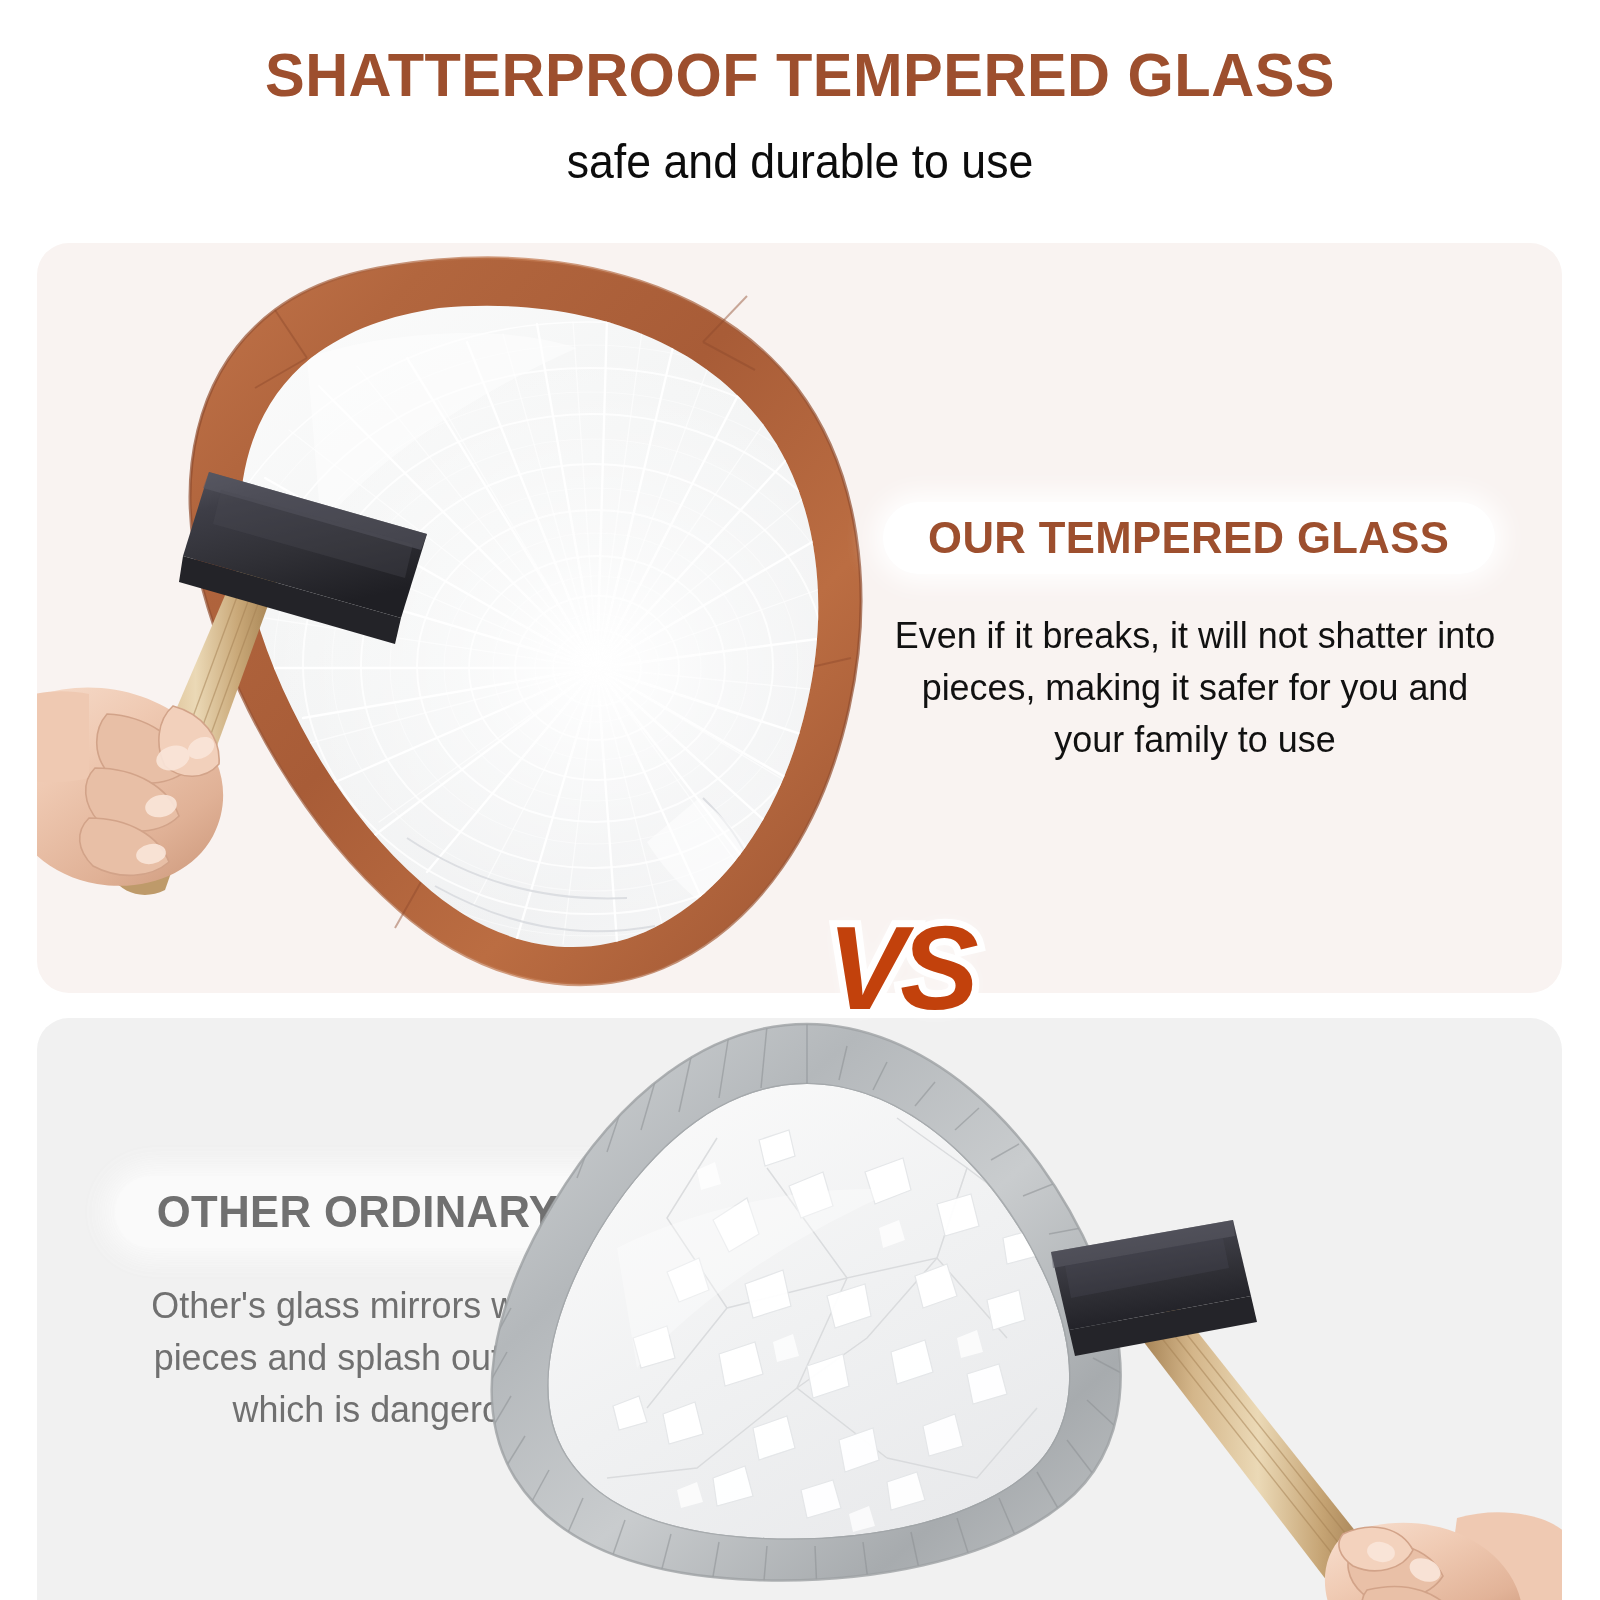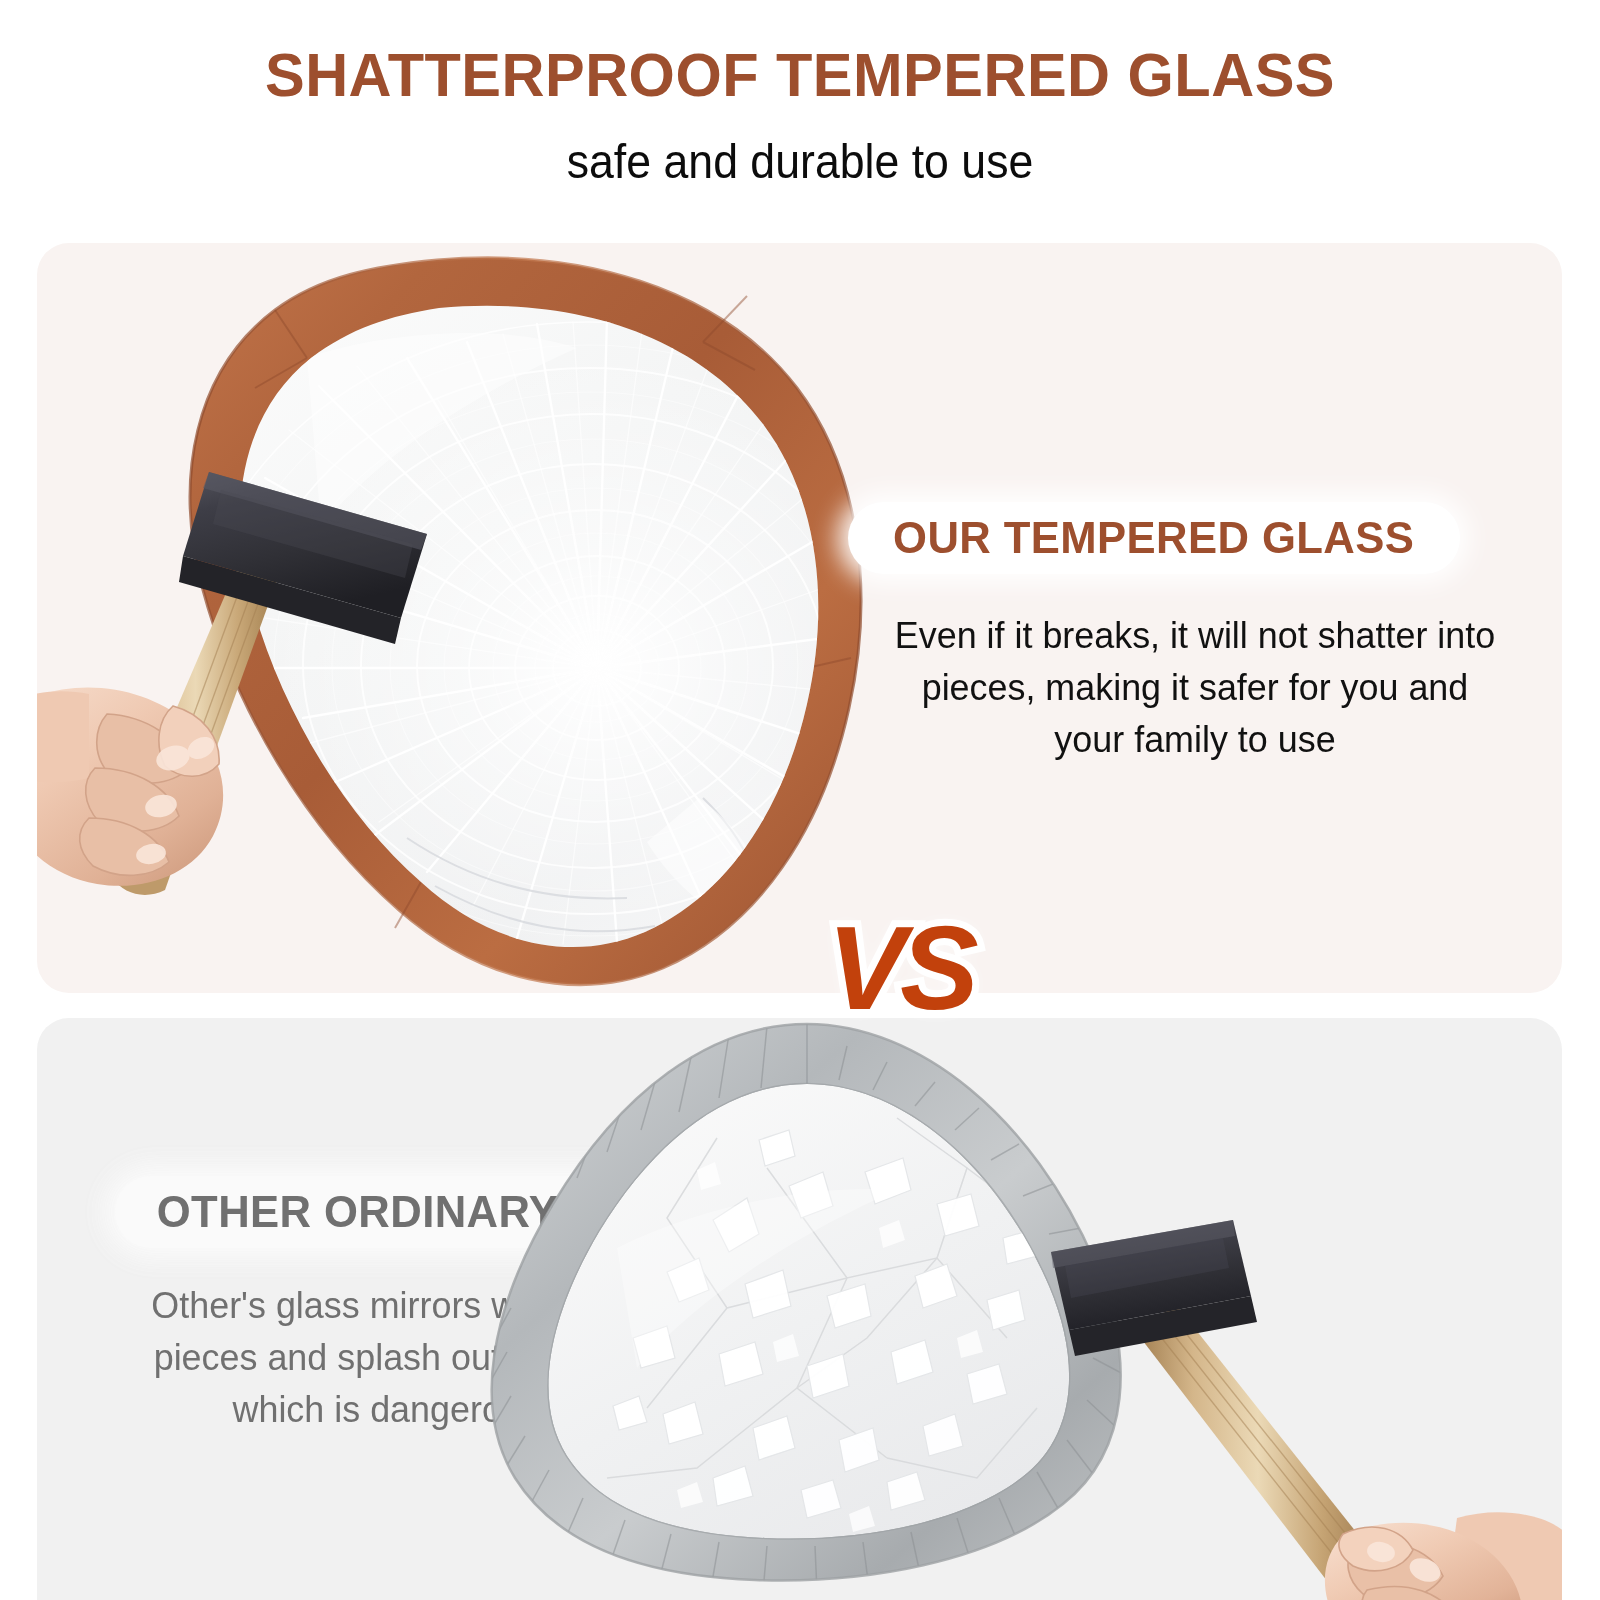--- a/index.html
+++ b/index.html
@@ -321,21 +321,21 @@
           <g fill="#FAE6DA" opacity=".9">
             <ellipse cx="176" cy="320" rx="17" ry="12" transform="rotate(-16 176 320)"></ellipse>
             <ellipse cx="164" cy="368" rx="16" ry="11" transform="rotate(-12 164 368)"></ellipse>
             <ellipse cx="154" cy="416" rx="15" ry="10" transform="rotate(-10 154 416)"></ellipse>
             <ellipse cx="204" cy="310" rx="14" ry="10" transform="rotate(-28 204 310)"></ellipse>
           </g>
         </g>
       </svg>
     </div>
 
-    <div class="pill" id="pill-tempered" style="left:811px; top:259px;">
+    <div class="pill" id="pill-tempered" style="left:846px; top:259px;">
       <span>OUR TEMPERED GLASS</span>
     </div>
     <div class="copy" id="copy-tempered" style="left:843px; top:367px;">Even if it breaks, it will not shatter into pieces, making it safer for you and your family to use</div>
   </div>
 
   <div class="panel-bottom">
 
     <div class="pill" id="pill-ordinary" style="left:78px; top:158px; background:#FAFAFA;
                 box-shadow:0 0 24px 12px rgba(250,250,250,.95);">
       <span>OTHER ORDINARY GLASS</span>

